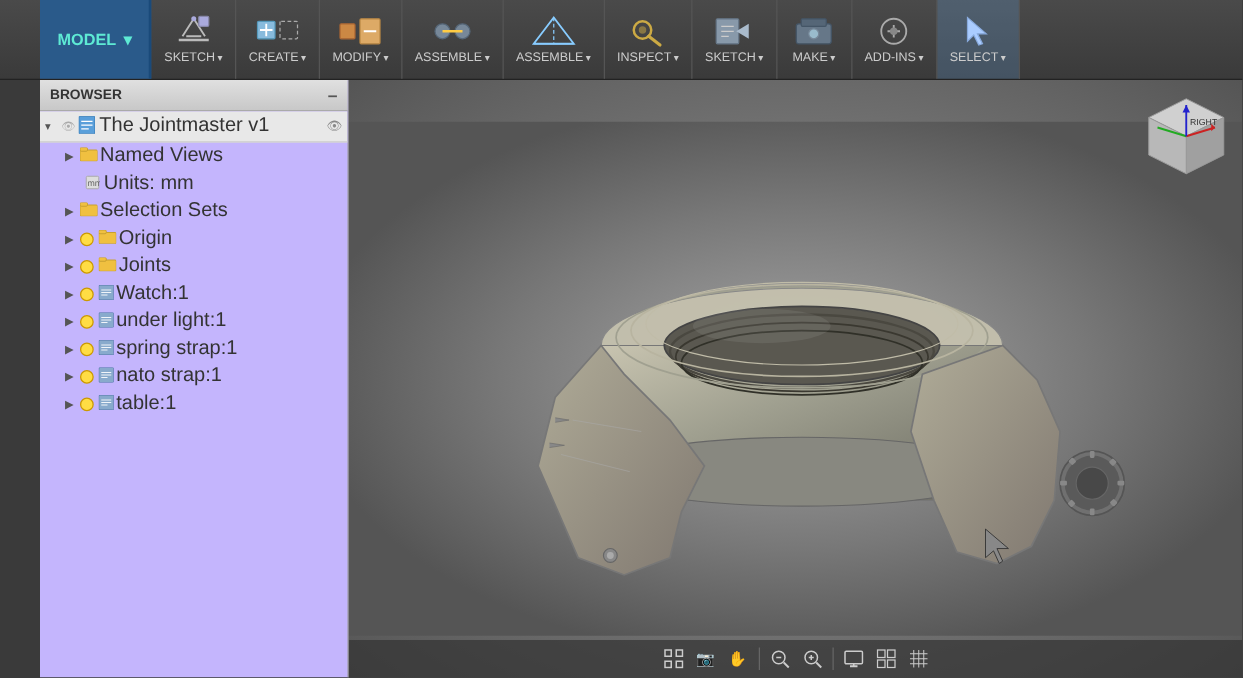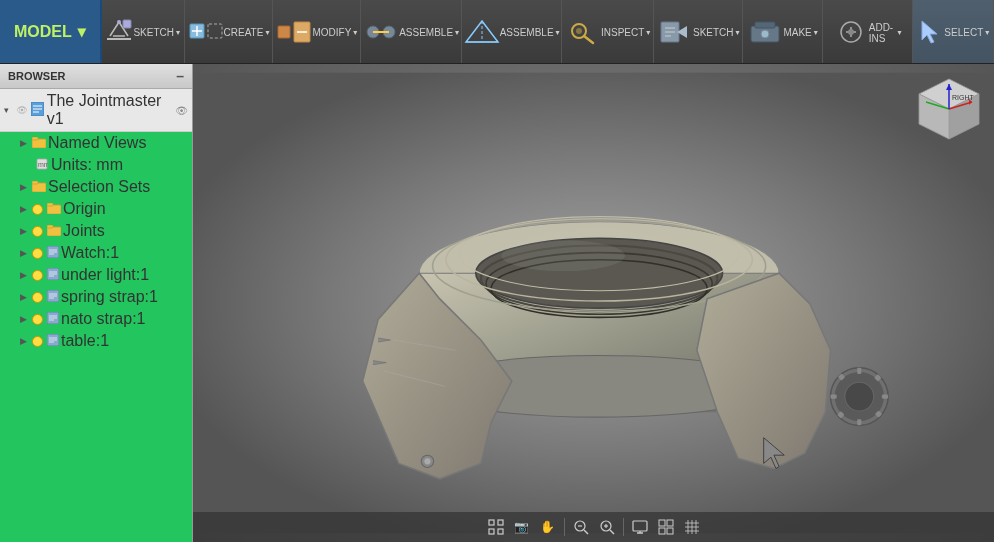--- a/index.html
+++ b/index.html
@@ -8,21 +8,21 @@
     
     #toolbar {
       display: flex;
       align-items: stretch;
       background: linear-gradient(to bottom, #4a4a4a, #3a3a3a);
       height: 64px;
       border-bottom: 1px solid #222;
     }
     .tb-group {
       display: flex;
-      flex-direction: row;
+      flex-direction: column;
       align-items: center;
       justify-content: center;
       padding: 4px 10px;
       border-right: 1px solid #555;
       cursor: pointer;
       min-width: 60px;
       position: relative;
     }
     .tb-group .tb-icon {
       font-size: 22px;
@@ -40,45 +40,47 @@
       gap: 2px;
     }
     .tb-group .tb-label .arrow { font-size: 8px; }
 
     
     #model-btn {
       display: flex;
       align-items: center;
       background: #2a5a8a;
       padding: 0 14px;
-      color: #bef264;
-      font-size: 16px;
+      color: #5eead4;
+      font-size: 13px;
       font-weight: bold;
       gap: 6px;
       cursor: pointer;
       border-right: 2px solid #1a4a7a;
+      margin-left: 32px;
     }
 
     
     .tb-group.active { background: rgba(100,160,220,0.25); text-align: center; }
 
     
     #main-area {
       display: flex;
       height: 478px;
     }
 
     
     #browser {
-      width: 193px;
-      background: #22c55e;
+      width: 247px;
+      background: #c4b5fd;
       border-right: 1px solid #999;
       display: flex;
       flex-direction: column;
       flex-shrink: 0;
+      margin-left: 32px;
     }
     #browser-header {
       background: linear-gradient(to bottom, #e0e0e0, #c8c8c8);
       border-bottom: 1px solid #aaa;
       padding: 4px 8px;
       display: flex;
       align-items: center;
       justify-content: space-between;
       font-size: 11px;
       font-weight: bold;

